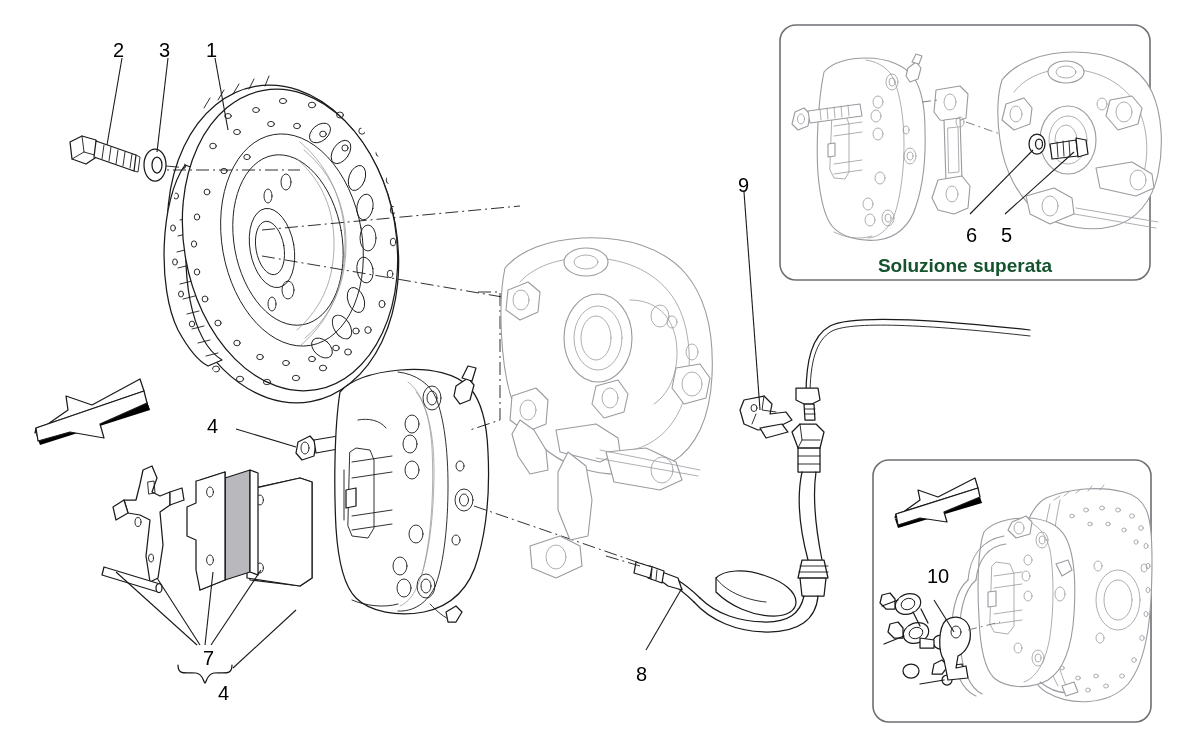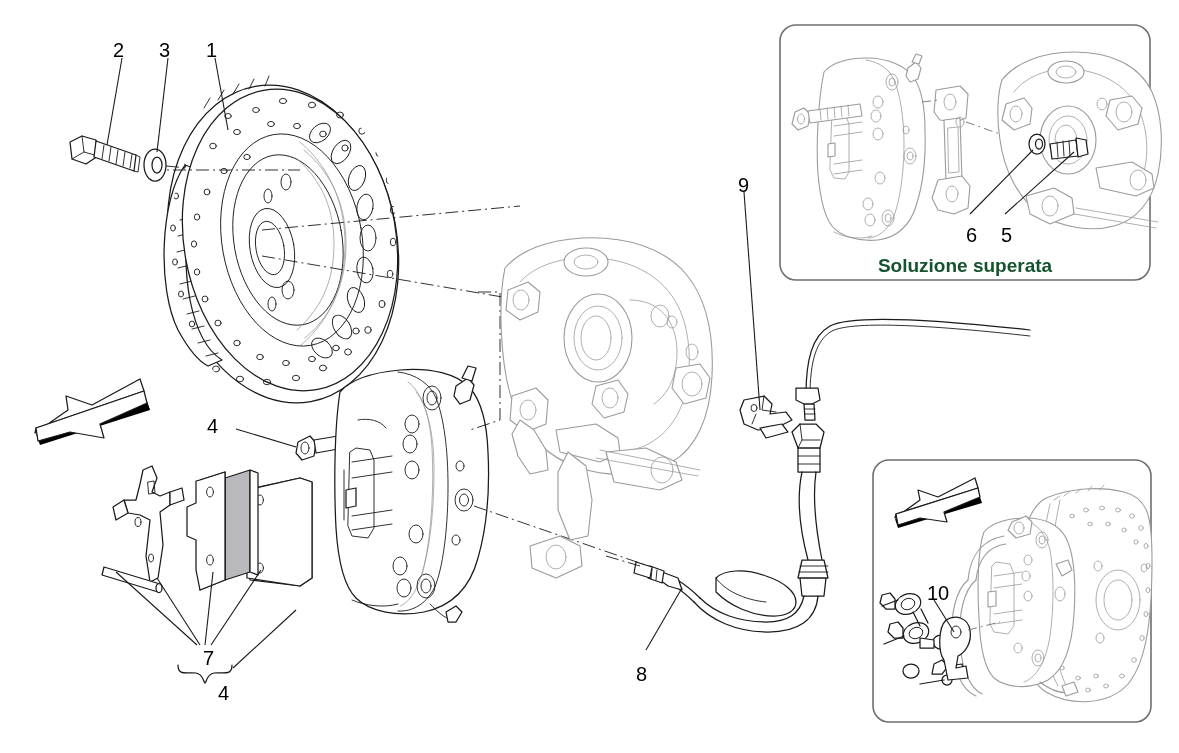--- a/index.html
+++ b/index.html
@@ -633,21 +633,21 @@
     </g>
   </svg>
 
   <div class="lbl" style="left:113px;top:40px;">2</div>
   <div class="lbl" style="left:159px;top:40px;">3</div>
   <div class="lbl" style="left:206px;top:40px;">1</div>
   <div class="lbl" style="left:738px;top:175px;">9</div>
   <div class="lbl" style="left:966px;top:225px;">6</div>
   <div class="lbl" style="left:1001px;top:225px;">5</div>
   <div class="lbl" style="left:207px;top:416px;">4</div>
-  <div class="lbl" style="left:927px;top:583px;">10</div>
+  <div class="lbl" style="left:927px;top:566px;">10</div>
   <div class="lbl" style="left:636px;top:664px;">8</div>
   <div class="lbl" style="left:203px;top:648px;">7</div>
   <div class="lbl" style="left:218px;top:683px;">4</div>
 
   <div class="caption" style="left:780px;top:255px;width:370px;">
     <div>Soluzione superata</div>
   </div>
 
 </div>
 

